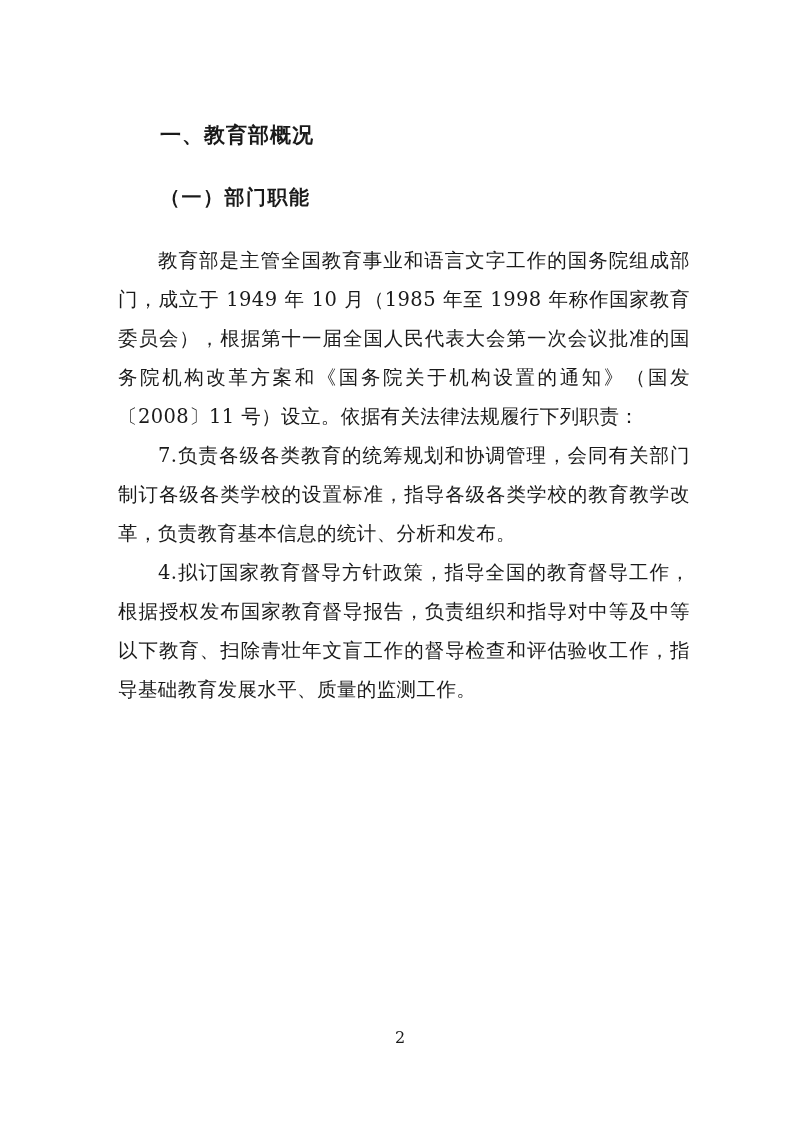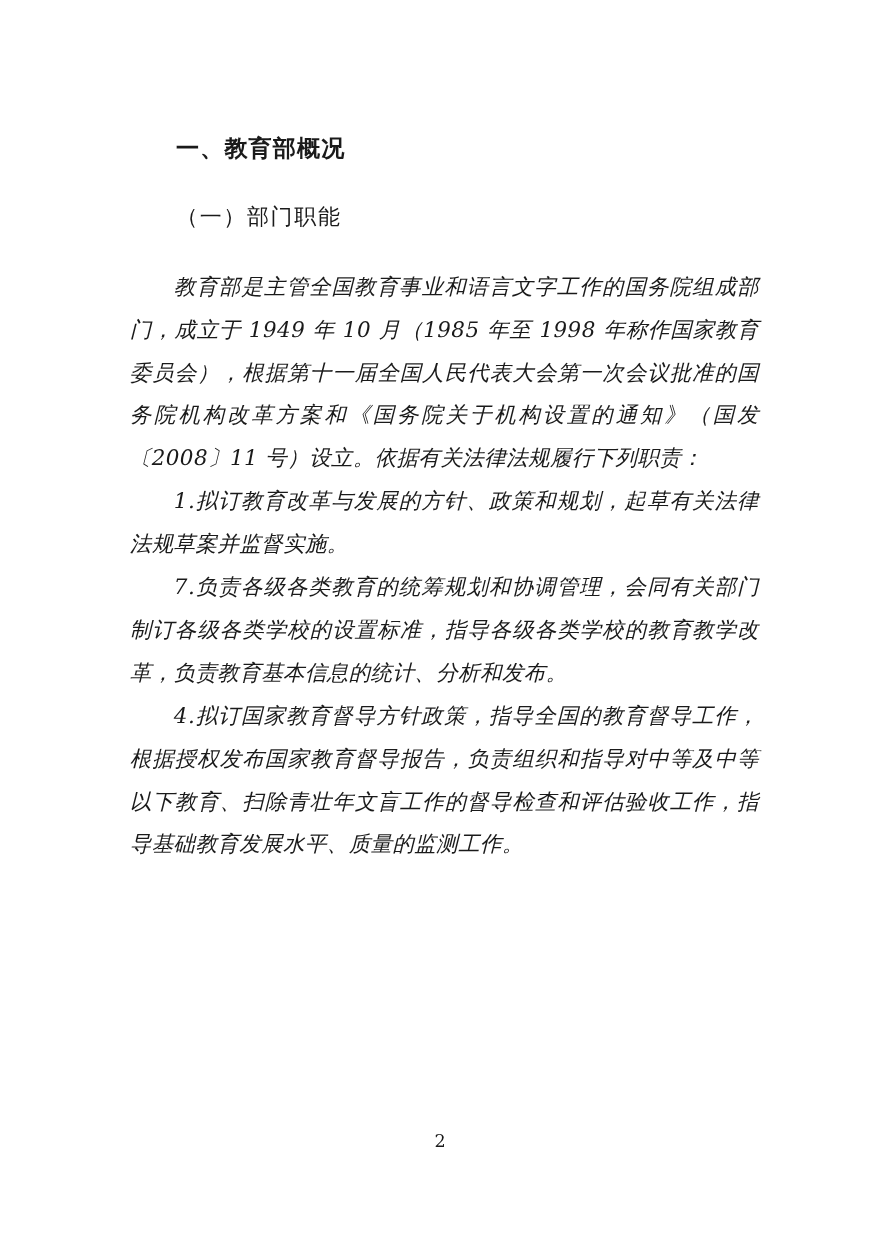--- a/index.html
+++ b/index.html
@@ -27,54 +27,52 @@
   }
   .h1 {
     font-weight: bold;
     font-size: 21px;
     letter-spacing: 1px;
     margin: 0 0 34px 0;
     text-indent: 42px;
     line-height: 1.4;
   }
   .h2 {
-    font-weight: normal;
+    font-weight: bold;
     font-size: 20px;
     letter-spacing: 1.5px;
     margin: 0 0 30px 0;
     text-indent: 42px;
     line-height: 1.4;
   }
   p.body {
     font-size: 19.5px;
     line-height: 39px;
     margin: 0;
     text-indent: 40px;
     text-align: justify;
     text-justify: inter-ideograph;
     letter-spacing: 0.4px;
-    font-style: italic;
   }
   .page-number {
     position: absolute;
     left: 0;
     right: 0;
     top: 1028px;
     text-align: center;
     font-size: 16px;
     font-family: "DejaVu Serif", "Liberation Serif", serif;
     color: #1a1a1a;
   }
 </style>
 </head>
 <body>
 
 <div class="page">
   <div class="content">
     <h1 class="h1">一、教育部概况</h1>
     <h2 class="h2">（一）部门职能</h2>
     <p class="body">教育部是主管全国教育事业和语言文字工作的国务院组成部门，成立于 1949 年 10 月（1985 年至 1998 年称作国家教育委员会），根据第十一届全国人民代表大会第一次会议批准的国务院机构改革方案和《国务院关于机构设置的通知》（国发〔2008〕11 号）设立。依据有关法律法规履行下列职责：</p>
-    <p class="body">1.拟订教育改革与发展的方针、政策和规划，起草有关法律法规草案并监督实施。</p>
     <p class="body">7.负责各级各类教育的统筹规划和协调管理，会同有关部门制订各级各类学校的设置标准，指导各级各类学校的教育教学改革，负责教育基本信息的统计、分析和发布。</p>
     <p class="body">4.拟订国家教育督导方针政策，指导全国的教育督导工作，根据授权发布国家教育督导报告，负责组织和指导对中等及中等以下教育、扫除青壮年文盲工作的督导检查和评估验收工作，指导基础教育发展水平、质量的监测工作。</p>
   </div>
   <div class="page-number">2</div>
 </div>
 
 </body></html>

